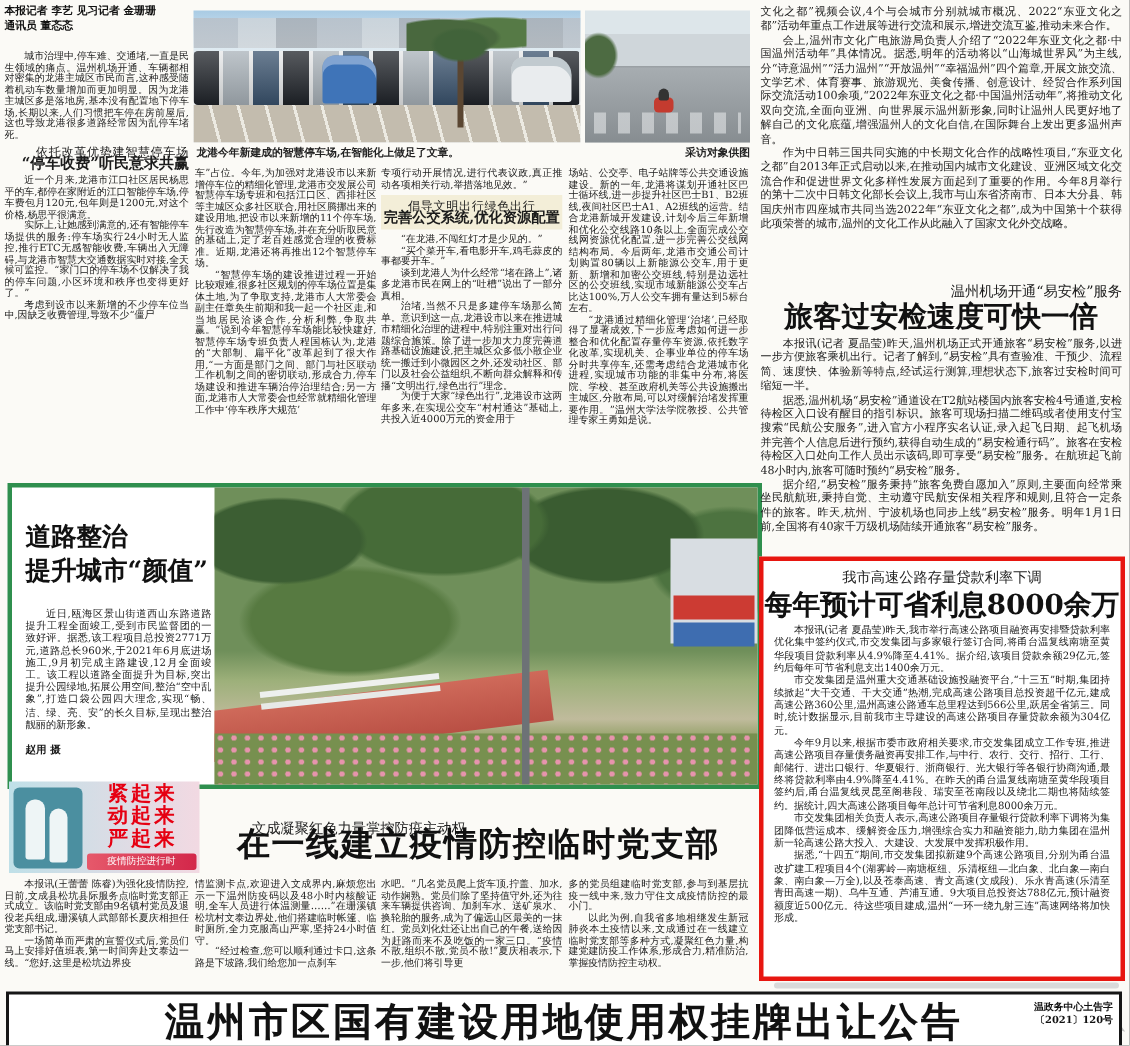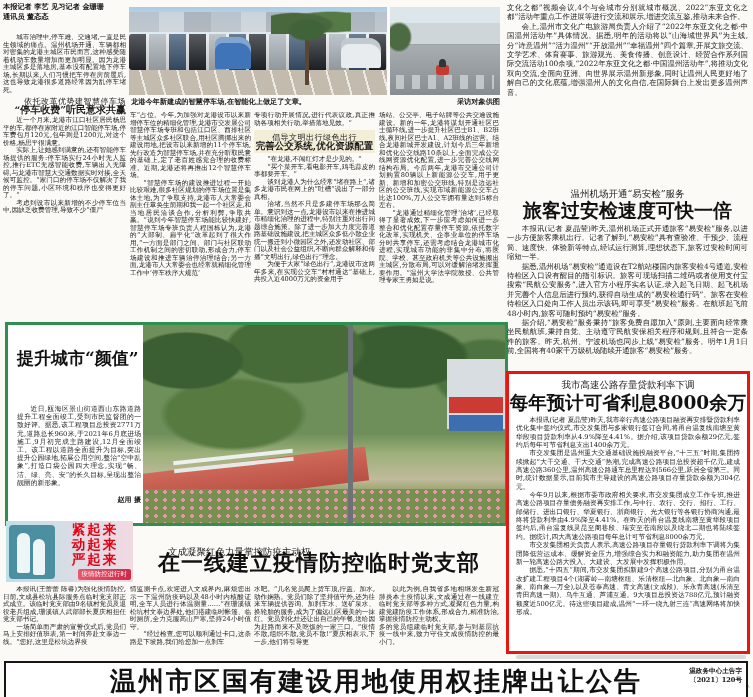--- a/index.html
+++ b/index.html
@@ -39,21 +39,21 @@
   .p2road{left:0;bottom:0;width:110px;height:50px;background:linear-gradient(#a7adb1,#878d91);}
   .p2lines{left:6px;bottom:6px;width:98px;height:14px;background:repeating-linear-gradient(90deg,#d8dbdd 0 8px,transparent 8px 16px);opacity:.7;}
   .p2scooter{left:46px;bottom:20px;width:13px;height:10px;background:#c43b2f;border-radius:3px;}
   .p2rider{left:49px;bottom:28px;width:7px;height:8px;background:#333;border-radius:50% 50% 20% 20%;}
   .p2tree{left:-8px;top:10px;width:34px;height:40px;background:radial-gradient(ellipse,#4d6b42 0 45%,transparent 55%);}
   
   .roadbox{left:5px;top:322px;width:497px;height:198px;border:3px solid #2f8f4e;background:#fff;}
   .rb-head{left:9px;top:22px;width:124px;font-size:17px;line-height:23px;font-weight:bold;color:#111;}
   .rb-body{left:9px;top:80px;width:124px;height:86px;font-size:6.8px;line-height:8.2px;text-align:justify;overflow:hidden;}
   .rb-body p{margin:0;text-indent:2em;}
-  .rb-credit{left:9px;top:170px;width:124px;text-align:right;font-size:7px;font-weight:bold;}
+  .rb-credit{left:9px;top:170px;width:124px;font-size:7px;font-weight:bold;}
   .rb-photo{left:135px;top:0;right:0;bottom:0;overflow:hidden;
     background:
      radial-gradient(ellipse 90px 45px at 12% 18%,#3c5e33 0 60%,transparent 65%),
      radial-gradient(ellipse 110px 55px at 42% 12%,#466b38 0 60%,transparent 65%),
      radial-gradient(ellipse 100px 50px at 72% 16%,#3a5c31 0 60%,transparent 66%),
      radial-gradient(ellipse 90px 60px at 95% 25%,#4d7340 0 55%,transparent 62%),
      radial-gradient(ellipse 120px 60px at 25% 45%,#577a41 0 55%,transparent 62%),
      linear-gradient(180deg,#6f8f5a 0 55%,#9db07a 65%,#c0bb9c 78%,#8f9e63 85%,#7a8f56 100%);}
   .rb-path{left:-15px;bottom:28px;width:240px;height:34px;background:linear-gradient(#cf6a5a,#b94f44);transform:rotate(-7deg);}
   .rb-flowers{left:0;bottom:0;width:100%;height:34px;background:radial-gradient(circle 2px at 4px 3px,#e794ad 85%,transparent) 0 0/9px 8px,#77904f;}
@@ -61,31 +61,31 @@
   .rb-bldg{right:0;top:34px;width:58px;height:70px;background:#d8dde2;}
   .rb-sign{right:2px;top:72px;width:54px;height:16px;background:#cc3b33;box-shadow:0 18px 0 #3e6db0;}
   .rb-pole{left:205px;top:0;width:5px;height:100%;background:#6d7276;}
   
   .badge{left:6px;top:521px;width:127px;height:61px;background:linear-gradient(90deg,#bfe0e8,#f2d9e2);overflow:hidden;}
   .bg-medics{left:3px;top:4px;width:46px;height:54px;background:#4b8fa0;border-radius:4px;}
   .medic{position:absolute;background:#eef5f6;border-radius:6px 6px 2px 2px;}
   .m1{left:8px;top:8px;width:13px;height:40px;}
   .m2{left:24px;top:14px;width:12px;height:36px;}
   .bg-lines{left:56px;top:1px;width:66px;text-align:center;font-weight:bold;font-size:13.5px;line-height:15px;color:#e60012;letter-spacing:2px;}
-  .bg-strip{right:2px;bottom:2px;padding:1px 4px;background:linear-gradient(90deg,#e6596b,#d3274a);color:#fff;font-size:6.5px;border-radius:2px;}
+  .bg-strip{right:2px;bottom:2px;padding:1px 14px;background:linear-gradient(90deg,#e6596b,#d3274a);color:#fff;font-size:6.5px;border-radius:2px;}
   
   .wc-kicker{left:168px;top:512px;width:334px;text-align:left;font-size:9.5px;color:#222;margin-top:34px;}
   .wc-head{left:136px;top:548px;width:366px;text-align:center;font-size:22px;font-weight:bold;color:#111;letter-spacing:1px;}
   .wcolA{left:3px;top:586px;width:123px;height:76px;overflow:hidden;}
   .wcolB{left:130px;top:586px;width:121px;height:76px;overflow:hidden;}
   .wcolC{left:254px;top:586px;width:121px;height:76px;overflow:hidden;}
   .wcolD{left:379px;top:586px;width:120px;height:76px;overflow:hidden;}
   
   .dongya{left:507px;top:3px;width:241px;height:182px;overflow:hidden;}
-  .ap-kicker{left:507px;top:188px;width:241px;text-align:center;font-size:9.5px;}
+  .ap-kicker{left:507px;top:188px;width:241px;text-align:right;font-size:9.5px;}
   .ap-head{left:507px;top:198px;width:241px;text-align:center;font-size:19px;font-weight:bold;color:#111;}
   .ap-body{left:507px;top:224px;width:241px;height:144px;overflow:hidden;}
   
   .loanbox{left:506px;top:371px;width:238px;height:277px;border:3px solid #e71610;background:#fff;padding:0;}
   .lb-kicker{left:0;top:5px;width:100%;text-align:center;font-size:9.5px;color:#222;}
   .lb-head{left:0;top:16px;width:100%;text-align:center;font-size:18.5px;font-weight:bold;color:#111;}
   .lb-body{left:7px;top:42px;width:224px;height:230px;font-size:6.7px;line-height:8.35px;text-align:justify;overflow:hidden;}
   .lb-body p{margin:0;text-indent:2em;}
   
   .banner{left:4px;top:661px;width:740px;height:60px;border:2px solid #161616;background:#fff;}
@@ -151,20 +151,21 @@
     <p>治堵,当然不只是多建停车场那么简单。意识到这一点,龙港设市以来在推进城市精细化治理的进程中,特别注重对出行问题综合施策。除了进一步加大力度完善道路基础设施建设,把主城区众多低小散企业统一搬迁到小微园区之外,还发动社区、部门以及社会公益组织,不断向群众解释和传播“文明出行,绿色出行”理念。</p>
     <p>为便于大家“绿色出行”,龙港设市这两年多来,在实现公交车“村村通达”基础上,共投入近4000万元的资金用于</p>
   </div>
   <div class="abs smalltext col4">
     <p style="text-indent:0;">场站、公交亭、电子站牌等公共交通设施建设。新的一年,龙港将谋划开通社区巴士循环线,进一步提升社区巴士B1、B2班线,夜间社区巴士A1、A2班线的运营。结合龙港新城开发建设,计划今后三年新增和优化公交线路10条以上,全面完成公交线网资源优化配置,进一步完善公交线网结构布局。今后两年,龙港市交通公司计划购置80辆以上新能源公交车,用于更新、新增和加密公交班线,特别是边远社区的公交班线,实现市域新能源公交车占比达100%,万人公交车拥有量达到5标台左右。</p>
     <p>“龙港通过精细化管理‘治堵’,已经取得了显著成效,下一步应考虑如何进一步整合和优化配置存量停车资源,依托数字化改革,实现机关、企事业单位的停车场分时共享停车,还需考虑结合龙港城市化进程,实现城市功能的非集中分布,将医院、学校、甚至政府机关等公共设施搬出主城区,分散布局,可以对缓解治堵发挥重要作用。”温州大学法学院教授、公共管理专家王勇如是说。</p>
   </div>
 
   <div class="abs roadbox">
     <div class="abs rb-head">
+      <div>道路整治</div>
       <div>提升城市“颜值”</div>
     </div>
     <div class="abs rb-body">
       <p>近日,瓯海区景山街道西山东路道路提升工程全面竣工,受到市民监督团的一致好评。据悉,该工程项目总投资2771万元,道路总长960米,于2021年6月底进场施工,9月初完成主路建设,12月全面竣工。该工程以道路全面提升为目标,突出提升公园绿地,拓展公用空间,整治“空中乱象”,打造口袋公园四大理念,实现“畅、洁、绿、亮、安”的长久目标,呈现出整治靓丽的新形象。</p>
     </div>
     <div class="abs rb-credit">赵用 摄</div>
     <div class="abs rb-photo">
       <div class="abs rb-path"></div>
       <div class="abs rb-flowers"></div>
       <div class="abs rb-fence"></div>
@@ -194,27 +195,28 @@
     <p>一场简单而严肃的宣誓仪式后,党员们马上安排好值班表,第一时间奔赴文泰边一线。“您好,这里是松坑边界疫</p>
   </div>
   <div class="abs smalltext wcolB">
     <p style="text-indent:0;">情监测卡点,欢迎进入文成界内,麻烦您出示一下温州防疫码以及48小时内核酸证明,全车人员进行体温测量……”在珊溪镇松坑村文泰边界处,他们搭建临时帐篷、临时厕所,全力克服高山严寒,坚持24小时值守。</p>
     <p>“经过检查,您可以顺利通过卡口,这条路是下坡路,我们给您加一点刹车</p>
   </div>
   <div class="abs smalltext wcolC">
     <p style="text-indent:0;">水吧。”几名党员爬上货车顶,拧盖、加水,动作娴熟。党员们除了坚持值守外,还为往来车辆提供咨询、加刹车水、送矿泉水、换轮胎的服务,成为了偏远山区最美的一抹红。党员刘化灶还让出自己的午餐,送给因为赶路而来不及吃饭的一家三口。“疫情不散,组织不散,党员不散!”夏庆相表示,下一步,他们将引导更</p>
   </div>
   <div class="abs smalltext wcolD">
+    <p style="text-indent:0;">多的党员组建临时党支部,参与到基层抗疫一线中来,致力守住文成疫情防控的最小门。</p>
     <p>以此为例,自我省多地相继发生新冠肺炎本土疫情以来,文成通过在一线建立临时党支部等多种方式,凝聚红色力量,构建党建防疫工作体系,形成合力,精准防治,掌握疫情防控主动权。</p>
-    <p style="text-indent:0;">多的党员组建临时党支部,参与到基层抗疫一线中来,致力守住文成疫情防控的最小门。</p>
   </div>
 
   <div class="abs rbtext dongya">
     <p style="text-indent:0;">文化之都”视频会议,4个与会城市分别就城市概况、2022“东亚文化之都”活动年重点工作进展等进行交流和展示,增进交流互鉴,推动未来合作。</p>
     <p>会上,温州市文化广电旅游局负责人介绍了“2022年东亚文化之都·中国温州活动年”具体情况。据悉,明年的活动将以“山海城世界风”为主线,分“诗意温州”“活力温州”“开放温州”“幸福温州”四个篇章,开展文旅交流、文学艺术、体育赛事、旅游观光、美食传播、创意设计、经贸合作系列国际交流活动100余项,“2022年东亚文化之都·中国温州活动年”,将推动文化双向交流,全面向亚洲、向世界展示温州新形象,同时让温州人民更好地了解自己的文化底蕴,增强温州人的文化自信,在国际舞台上发出更多温州声音。</p>
+    <p>作为中日韩三国共同实施的中长期文化合作的战略性项目,“东亚文化之都”自2013年正式启动以来,在推动国内城市文化建设、亚洲区域文化交流合作和促进世界文化多样性发展方面起到了重要的作用。今年8月举行的第十二次中日韩文化部长会议上,我市与山东省济南市、日本大分县、韩国庆州市四座城市共同当选2022年“东亚文化之都”,成为中国第十个获得此项荣誉的城市,温州的文化工作从此融入了国家文化外交战略。</p>
   </div>
 
   <div class="abs ap-kicker">温州机场开通“易安检”服务</div>
   <div class="abs ap-head">旅客过安检速度可快一倍</div>
   <div class="abs rbtext ap-body">
     <p>本报讯(记者 夏晶莹)昨天,温州机场正式开通旅客“易安检”服务,以进一步方便旅客乘机出行。记者了解到,“易安检”具有查验准、干预少、流程简、速度快、体验新等特点,经试运行测算,理想状态下,旅客过安检时间可缩短一半。</p>
     <p>据悉,温州机场“易安检”通道设在T2航站楼国内旅客安检4号通道,安检待检区入口设有醒目的指引标识。旅客可现场扫描二维码或者使用支付宝搜索“民航公安服务”,进入官方小程序实名认证,录入起飞日期、起飞机场并完善个人信息后进行预约,获得自动生成的“易安检通行码”。旅客在安检待检区入口处向工作人员出示该码,即可享受“易安检”服务。在航班起飞前48小时内,旅客可随时预约“易安检”服务。</p>
     <p>据介绍,“易安检”服务秉持“旅客免费自愿加入”原则,主要面向经常乘坐民航航班,秉持自觉、主动遵守民航安保相关程序和规则,且符合一定条件的旅客。昨天,杭州、宁波机场也同步上线“易安检”服务。明年1月1日前,全国将有40家千万级机场陆续开通旅客“易安检”服务。</p>
   </div>
 

